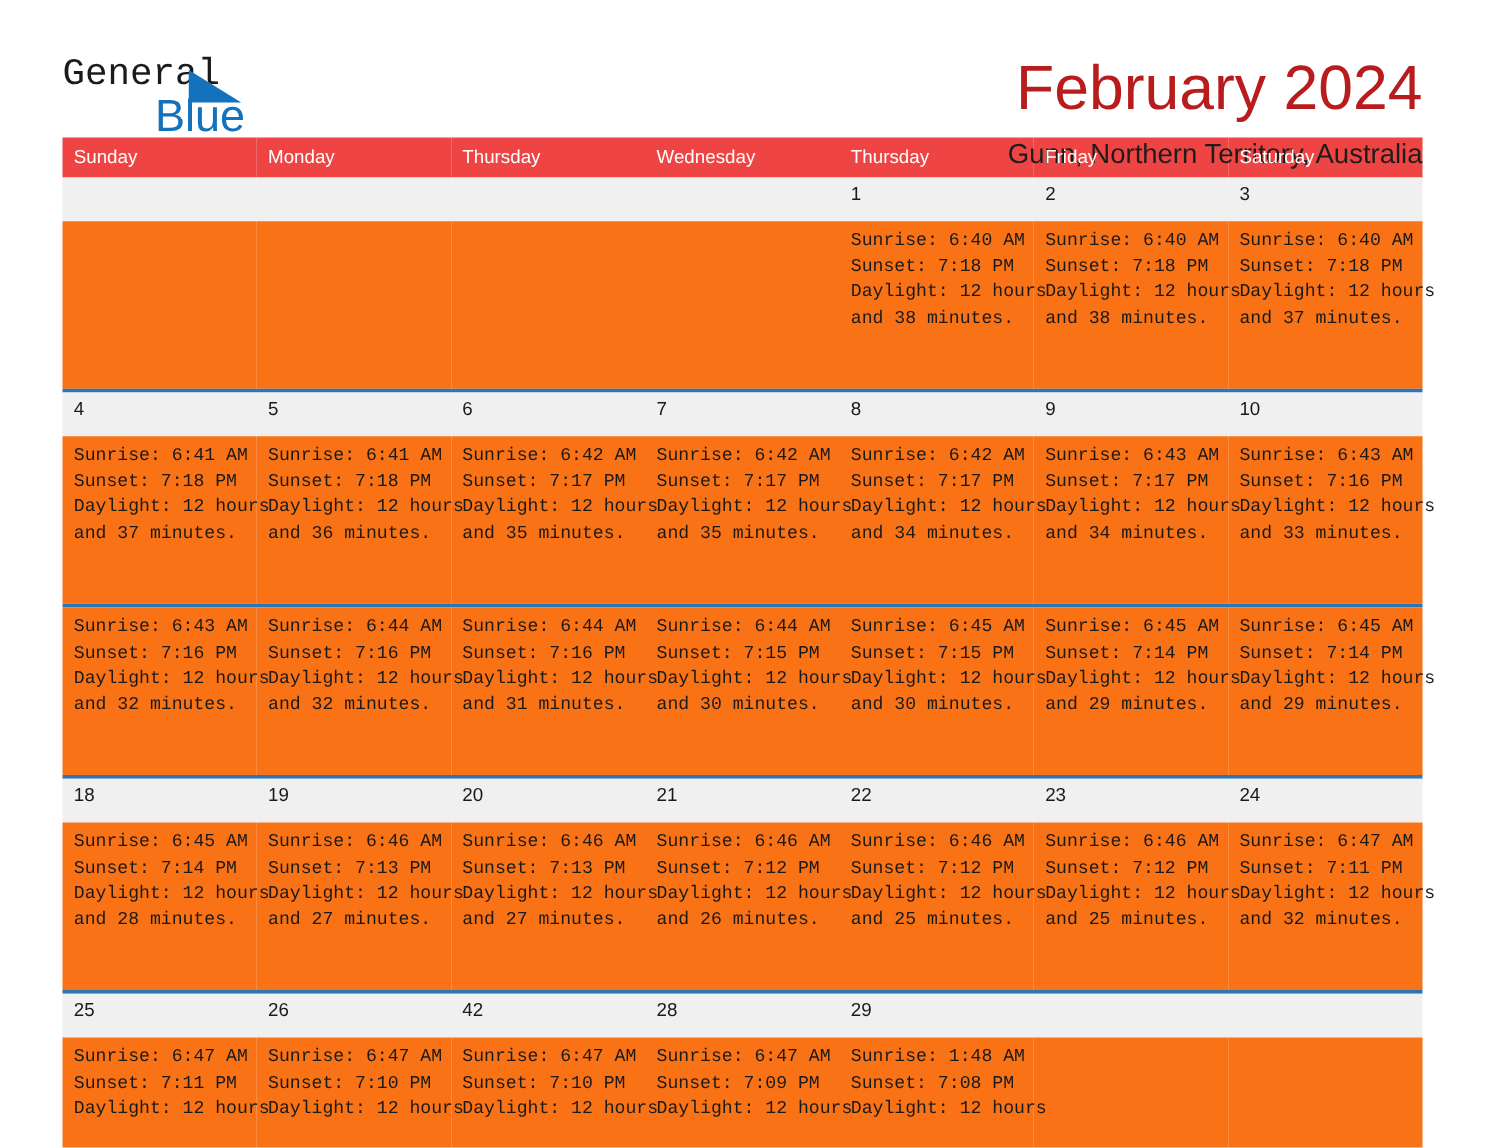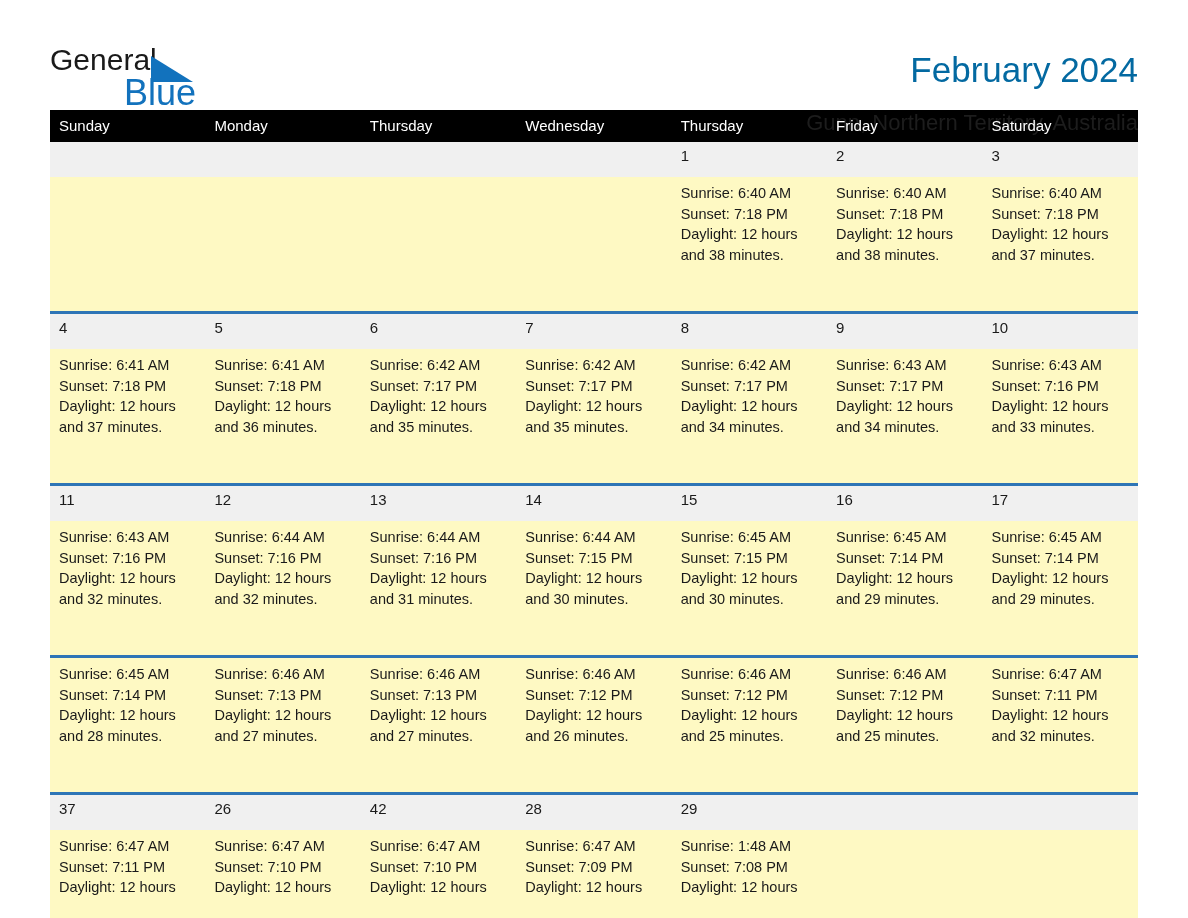--- a/index.html
+++ b/index.html
@@ -37,20 +37,21 @@
     width: 200px;
     height: 72px;
     flex: 0 0 auto;
   }
   .brand-line1 {
     font-size: 30px;
     line-height: 32px;
     color: #1a1a1a;
     letter-spacing: 0px;
     white-space: nowrap;
+    font-family: Liberation Mono, monospace;
   }
   .brand-line2 {
     font-size: 36px;
     line-height: 32px;
     color: #1272bd;
     margin-left: 74px;
     margin-top: 1px;
     white-space: nowrap;
   }
   .brand-triangle {
@@ -61,23 +62,23 @@
     height: 0;
     border-left: 42px solid #1272bd;
     border-top: 26px solid transparent;
   }
   .title-block {
     text-align: right;
     flex: 1 1 auto;
     padding-top: 2px;
   }
   .month-title {
-    font-size: 35px;
+    font-size: 50px;
     line-height: 48px;
-    color: #0369a1;
+    color: #b91c1c;
     font-weight: normal;
     margin: 0;
     white-space: nowrap;
   }
   .location {
     font-size: 22px;
     line-height: 30px;
     color: #1d1d1d;
     margin: 14px 0 0 0;
     font-weight: normal;
@@ -87,21 +88,21 @@
   
   .calendar {
     margin-top: 14px;
     width: 1088px;
     border-collapse: collapse;
     table-layout: fixed;
   }
   .calendar col { width: 155.43px; }
 
   .dayheader th {
-    background: #000000;
+    background: #ef4444;
     color: #ffffff;
     font-size: 15px;
     font-weight: normal;
     text-align: left;
     padding: 7px 0 8px 9px;
     border: none;
   }
 
   .week-sep td {
     padding: 0;
@@ -117,25 +118,26 @@
     font-size: 15px;
     color: #1a1a1a;
     padding: 5px 0 6px 9px;
     height: 24px;
     vertical-align: top;
     border: none;
   }
   .datenum-row td.empty { background: #f0f0f0; }
 
   .info-row td {
-    background: #fef9c3;
+    background: #f97316;
     vertical-align: top;
     padding: 6px 10px 22px 9px;
     border: none;
     height: 106px;
+    font-family: Liberation Mono, monospace;
   }
   .info-line {
     font-size: 14.5px;
     line-height: 20.5px;
     color: #1a1a1a;
     white-space: nowrap;
   }
 </style>
 </head>
 <body>
@@ -264,29 +266,20 @@
           <td>
             <div class="info-line">Sunrise: 6:43 AM</div>
             <div class="info-line">Sunset: 7:16 PM</div>
             <div class="info-line">Daylight: 12 hours</div>
             <div class="info-line">and 33 minutes.</div>
           </td>
         </tr>
         <tr class="week-sep">
           <td colspan="7"></td>
         </tr>
-        <tr class="datenum-row">
-          <td>11</td>
-          <td>12</td>
-          <td>13</td>
-          <td>14</td>
-          <td>15</td>
-          <td>16</td>
-          <td>17</td>
-        </tr>
         <tr class="info-row">
           <td>
             <div class="info-line">Sunrise: 6:43 AM</div>
             <div class="info-line">Sunset: 7:16 PM</div>
             <div class="info-line">Daylight: 12 hours</div>
             <div class="info-line">and 32 minutes.</div>
           </td>
           <td>
             <div class="info-line">Sunrise: 6:44 AM</div>
             <div class="info-line">Sunset: 7:16 PM</div>
@@ -320,20 +313,29 @@
           <td>
             <div class="info-line">Sunrise: 6:45 AM</div>
             <div class="info-line">Sunset: 7:14 PM</div>
             <div class="info-line">Daylight: 12 hours</div>
             <div class="info-line">and 29 minutes.</div>
           </td>
         </tr>
         <tr class="week-sep">
           <td colspan="7"></td>
         </tr>
+        <tr class="datenum-row">
+          <td>18</td>
+          <td>19</td>
+          <td>20</td>
+          <td>21</td>
+          <td>22</td>
+          <td>23</td>
+          <td>24</td>
+        </tr>
         <tr class="info-row">
           <td>
             <div class="info-line">Sunrise: 6:45 AM</div>
             <div class="info-line">Sunset: 7:14 PM</div>
             <div class="info-line">Daylight: 12 hours</div>
             <div class="info-line">and 28 minutes.</div>
           </td>
           <td>
             <div class="info-line">Sunrise: 6:46 AM</div>
             <div class="info-line">Sunset: 7:13 PM</div>
@@ -368,21 +370,21 @@
             <div class="info-line">Sunrise: 6:47 AM</div>
             <div class="info-line">Sunset: 7:11 PM</div>
             <div class="info-line">Daylight: 12 hours</div>
             <div class="info-line">and 32 minutes.</div>
           </td>
         </tr>
         <tr class="week-sep">
           <td colspan="7"></td>
         </tr>
         <tr class="datenum-row">
-          <td>37</td>
+          <td>25</td>
           <td>26</td>
           <td>42</td>
           <td>28</td>
           <td>29</td>
           <td class="empty"></td>
           <td class="empty"></td>
         </tr>
         <tr class="info-row">
           <td>
             <div class="info-line">Sunrise: 6:47 AM</div>

